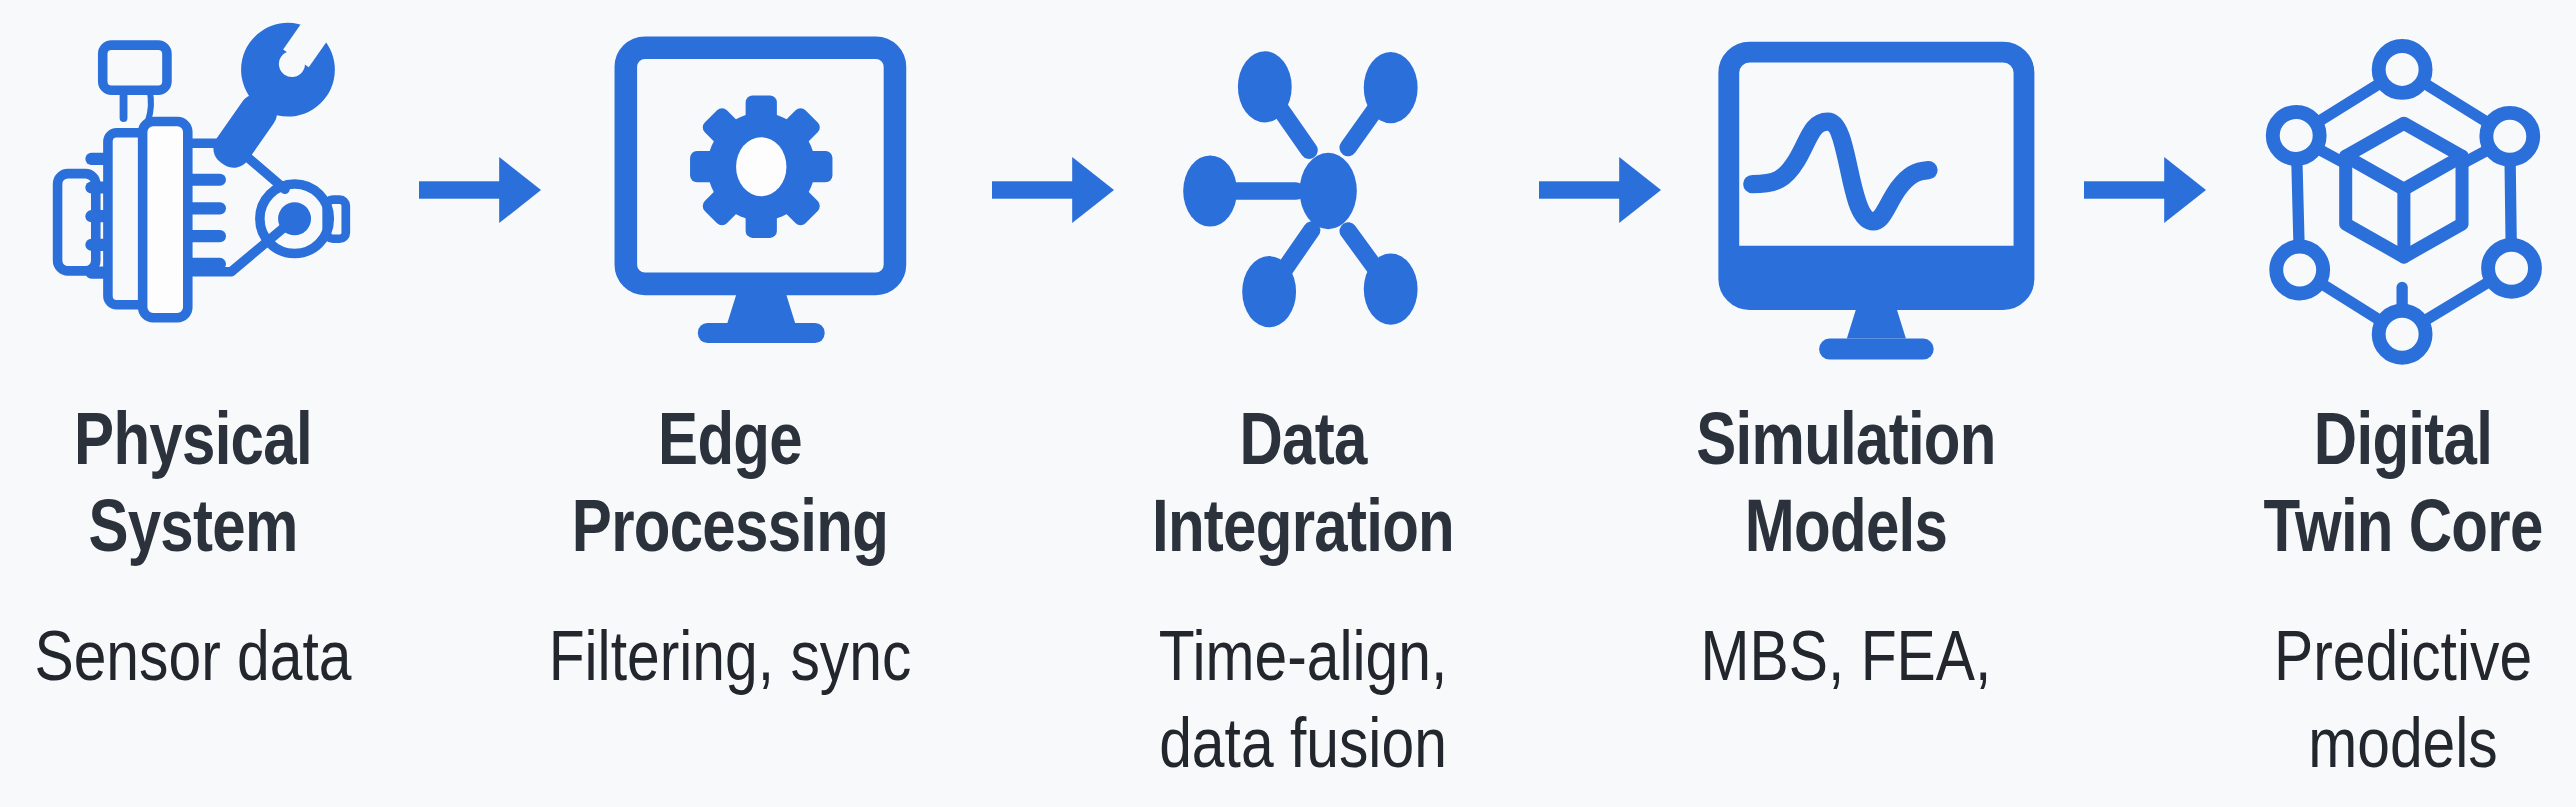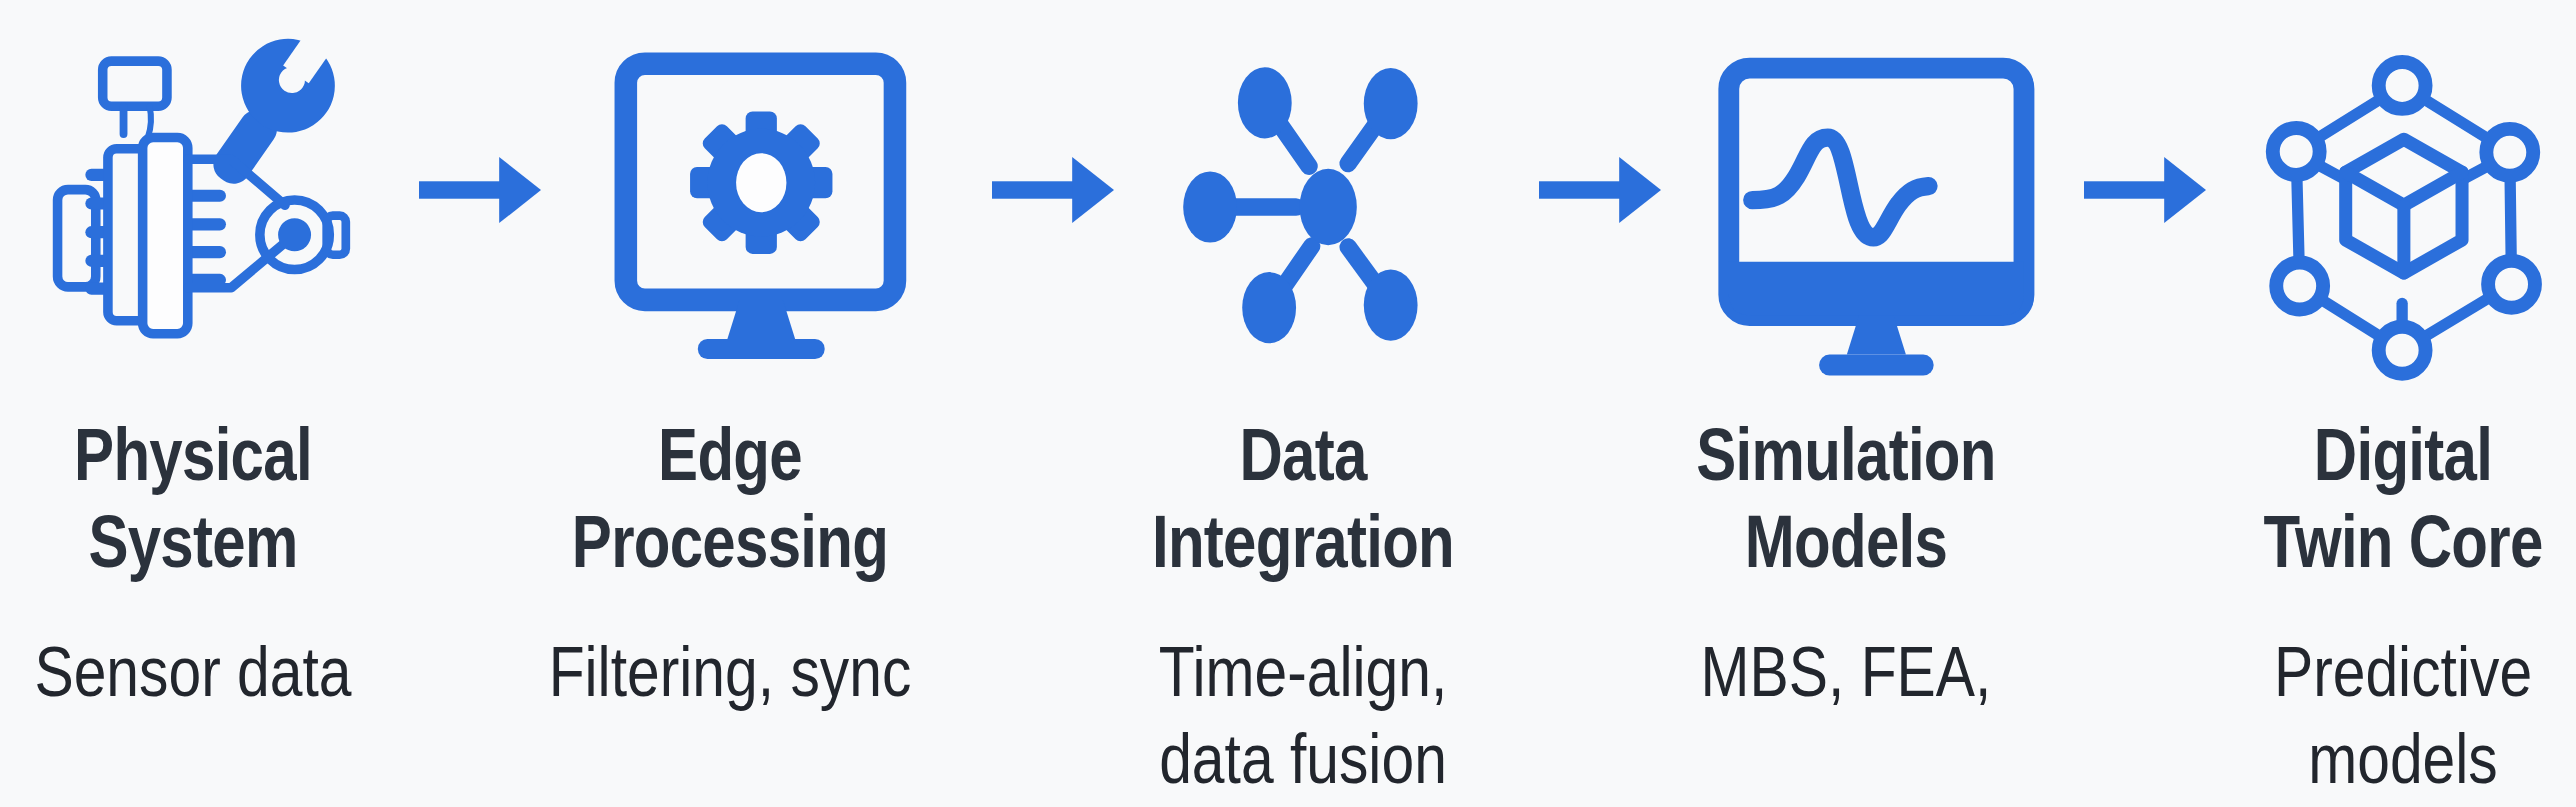--- a/index.html
+++ b/index.html
@@ -4,21 +4,21 @@
 <style>
   html, body { margin: 0; padding: 0; }
   body {
     width: 2576px; height: 807px;
     background: #f8f9fa;
     overflow: hidden;
     position: relative;
     font-family: "Liberation Sans", "DejaVu Sans", sans-serif;
   }
   .stage {
-    position: absolute; top: 16px; width: 382px; height: 635px;
+    position: absolute; top: 0; width: 382px; height: 635px;
   }
   .icon-box {
     position: absolute; top: 0; left: 0; width: 382px; height: 382px;
   }
   .stage-title {
     position: absolute; top: 395px; left: -96px; right: -96px;
     text-align: center;
     font-weight: 700;
     font-size: 75px;
     line-height: 87px;

